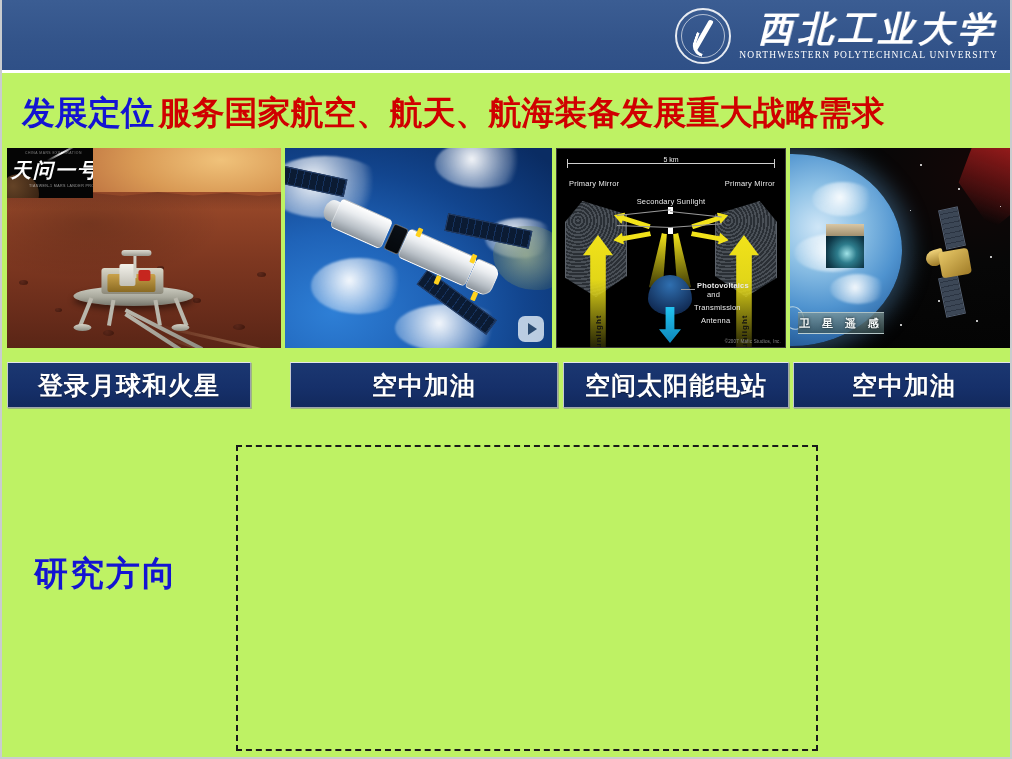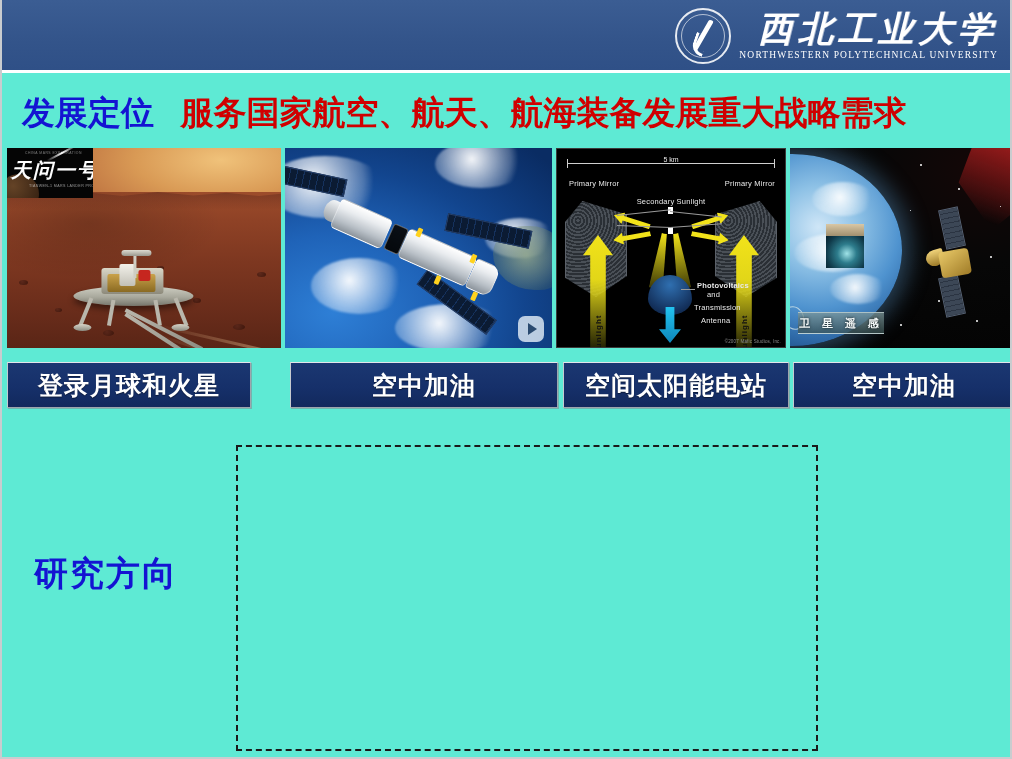--- a/index.html
+++ b/index.html
@@ -10,21 +10,21 @@
     height: 759px;
     background: #ffffff;
     font-family: "Liberation Sans", "DejaVu Sans", sans-serif;
     overflow: hidden;
   }
 
   .slide {
     position: relative;
     width: 1012px;
     height: 759px;
-    background: #5eead4;
+    background: #bef264;
     border-left: 2px solid #c9cccf;
     border-right: 2px solid #c9cccf;
     border-bottom: 2px solid #c9cccf;
     overflow: hidden;
   }
 
   
   .header-band {
     position: absolute;
     left: 0; top: 0;
@@ -105,21 +105,21 @@
   }
   .title-blue, .title-red {
     font-family: "DejaVu Sans", "Liberation Sans", sans-serif;
     font-weight: bold;
     font-size: 33px;
     letter-spacing: 0px;
     display: inline-block;
     vertical-align: middle;
   }
   .title-blue { color: #1414d2; }
-  .title-red  { color: #d00000; margin-left: 22px; }
+  .title-red  { color: #d00000; }
 
   
   .strip {
     position: absolute;
     left: 5px; top: 148px;
     width: 1002px; height: 200px;
     display: flex;
     gap: 4px;
   }
   .thumb {

